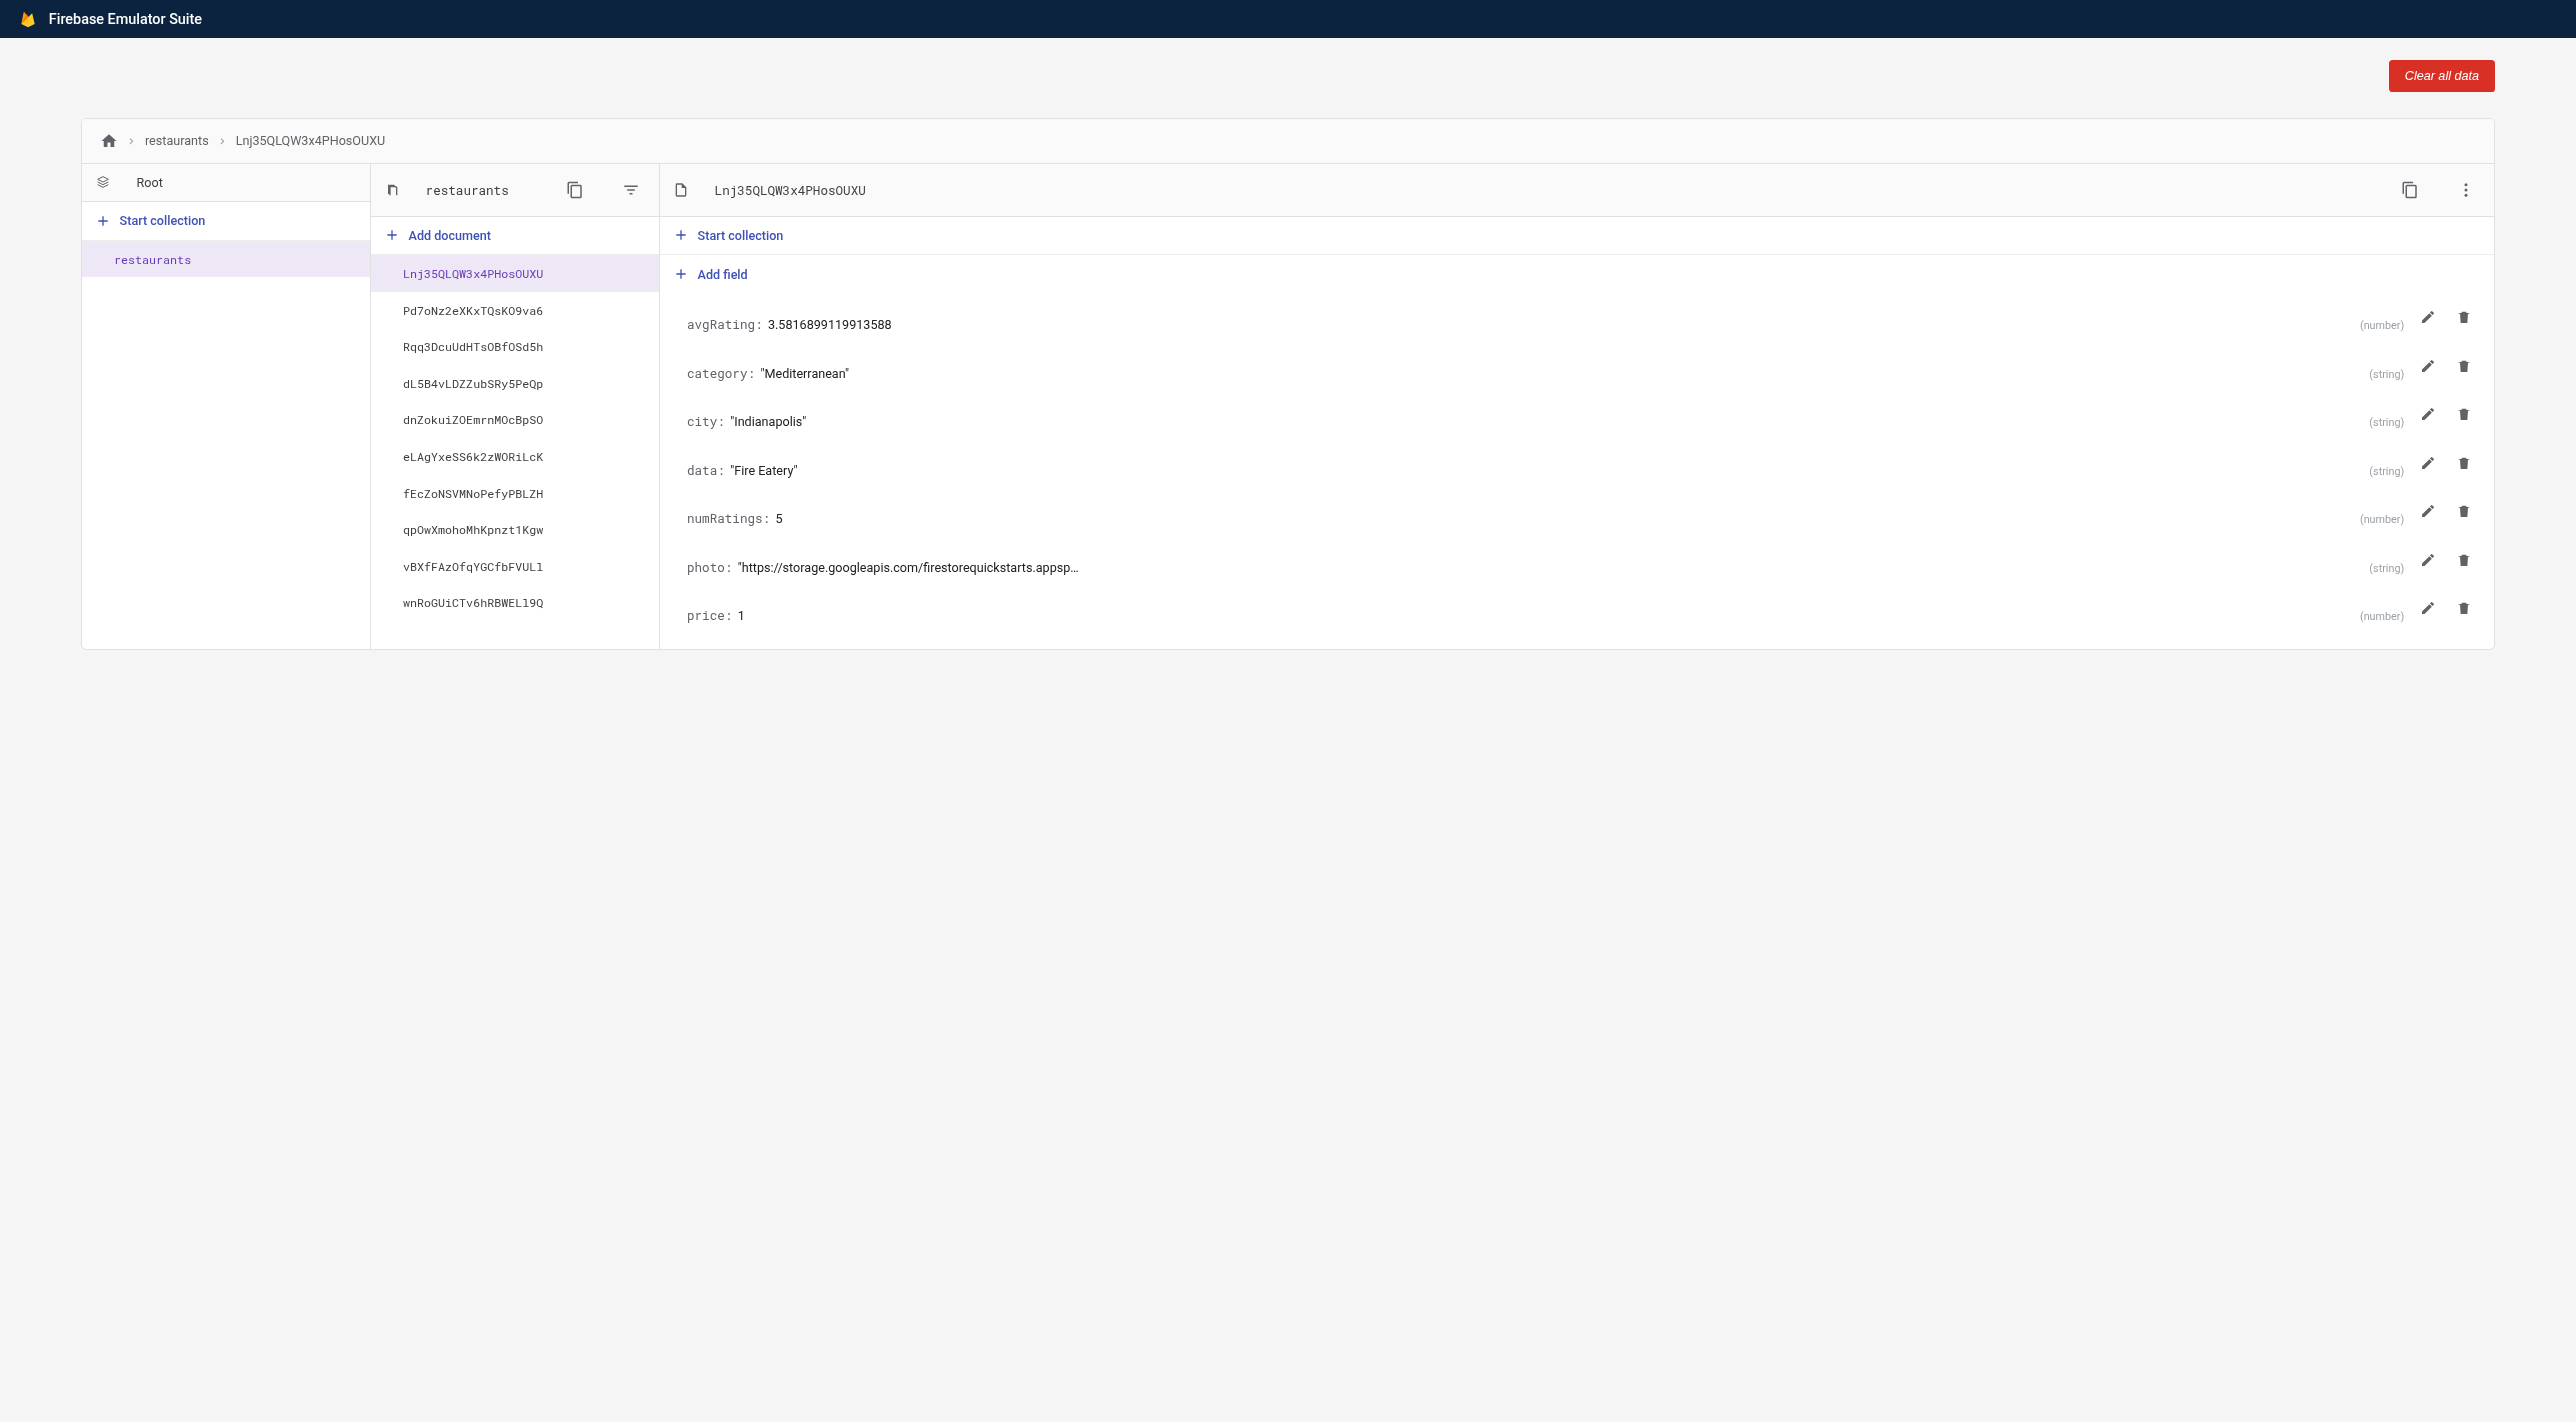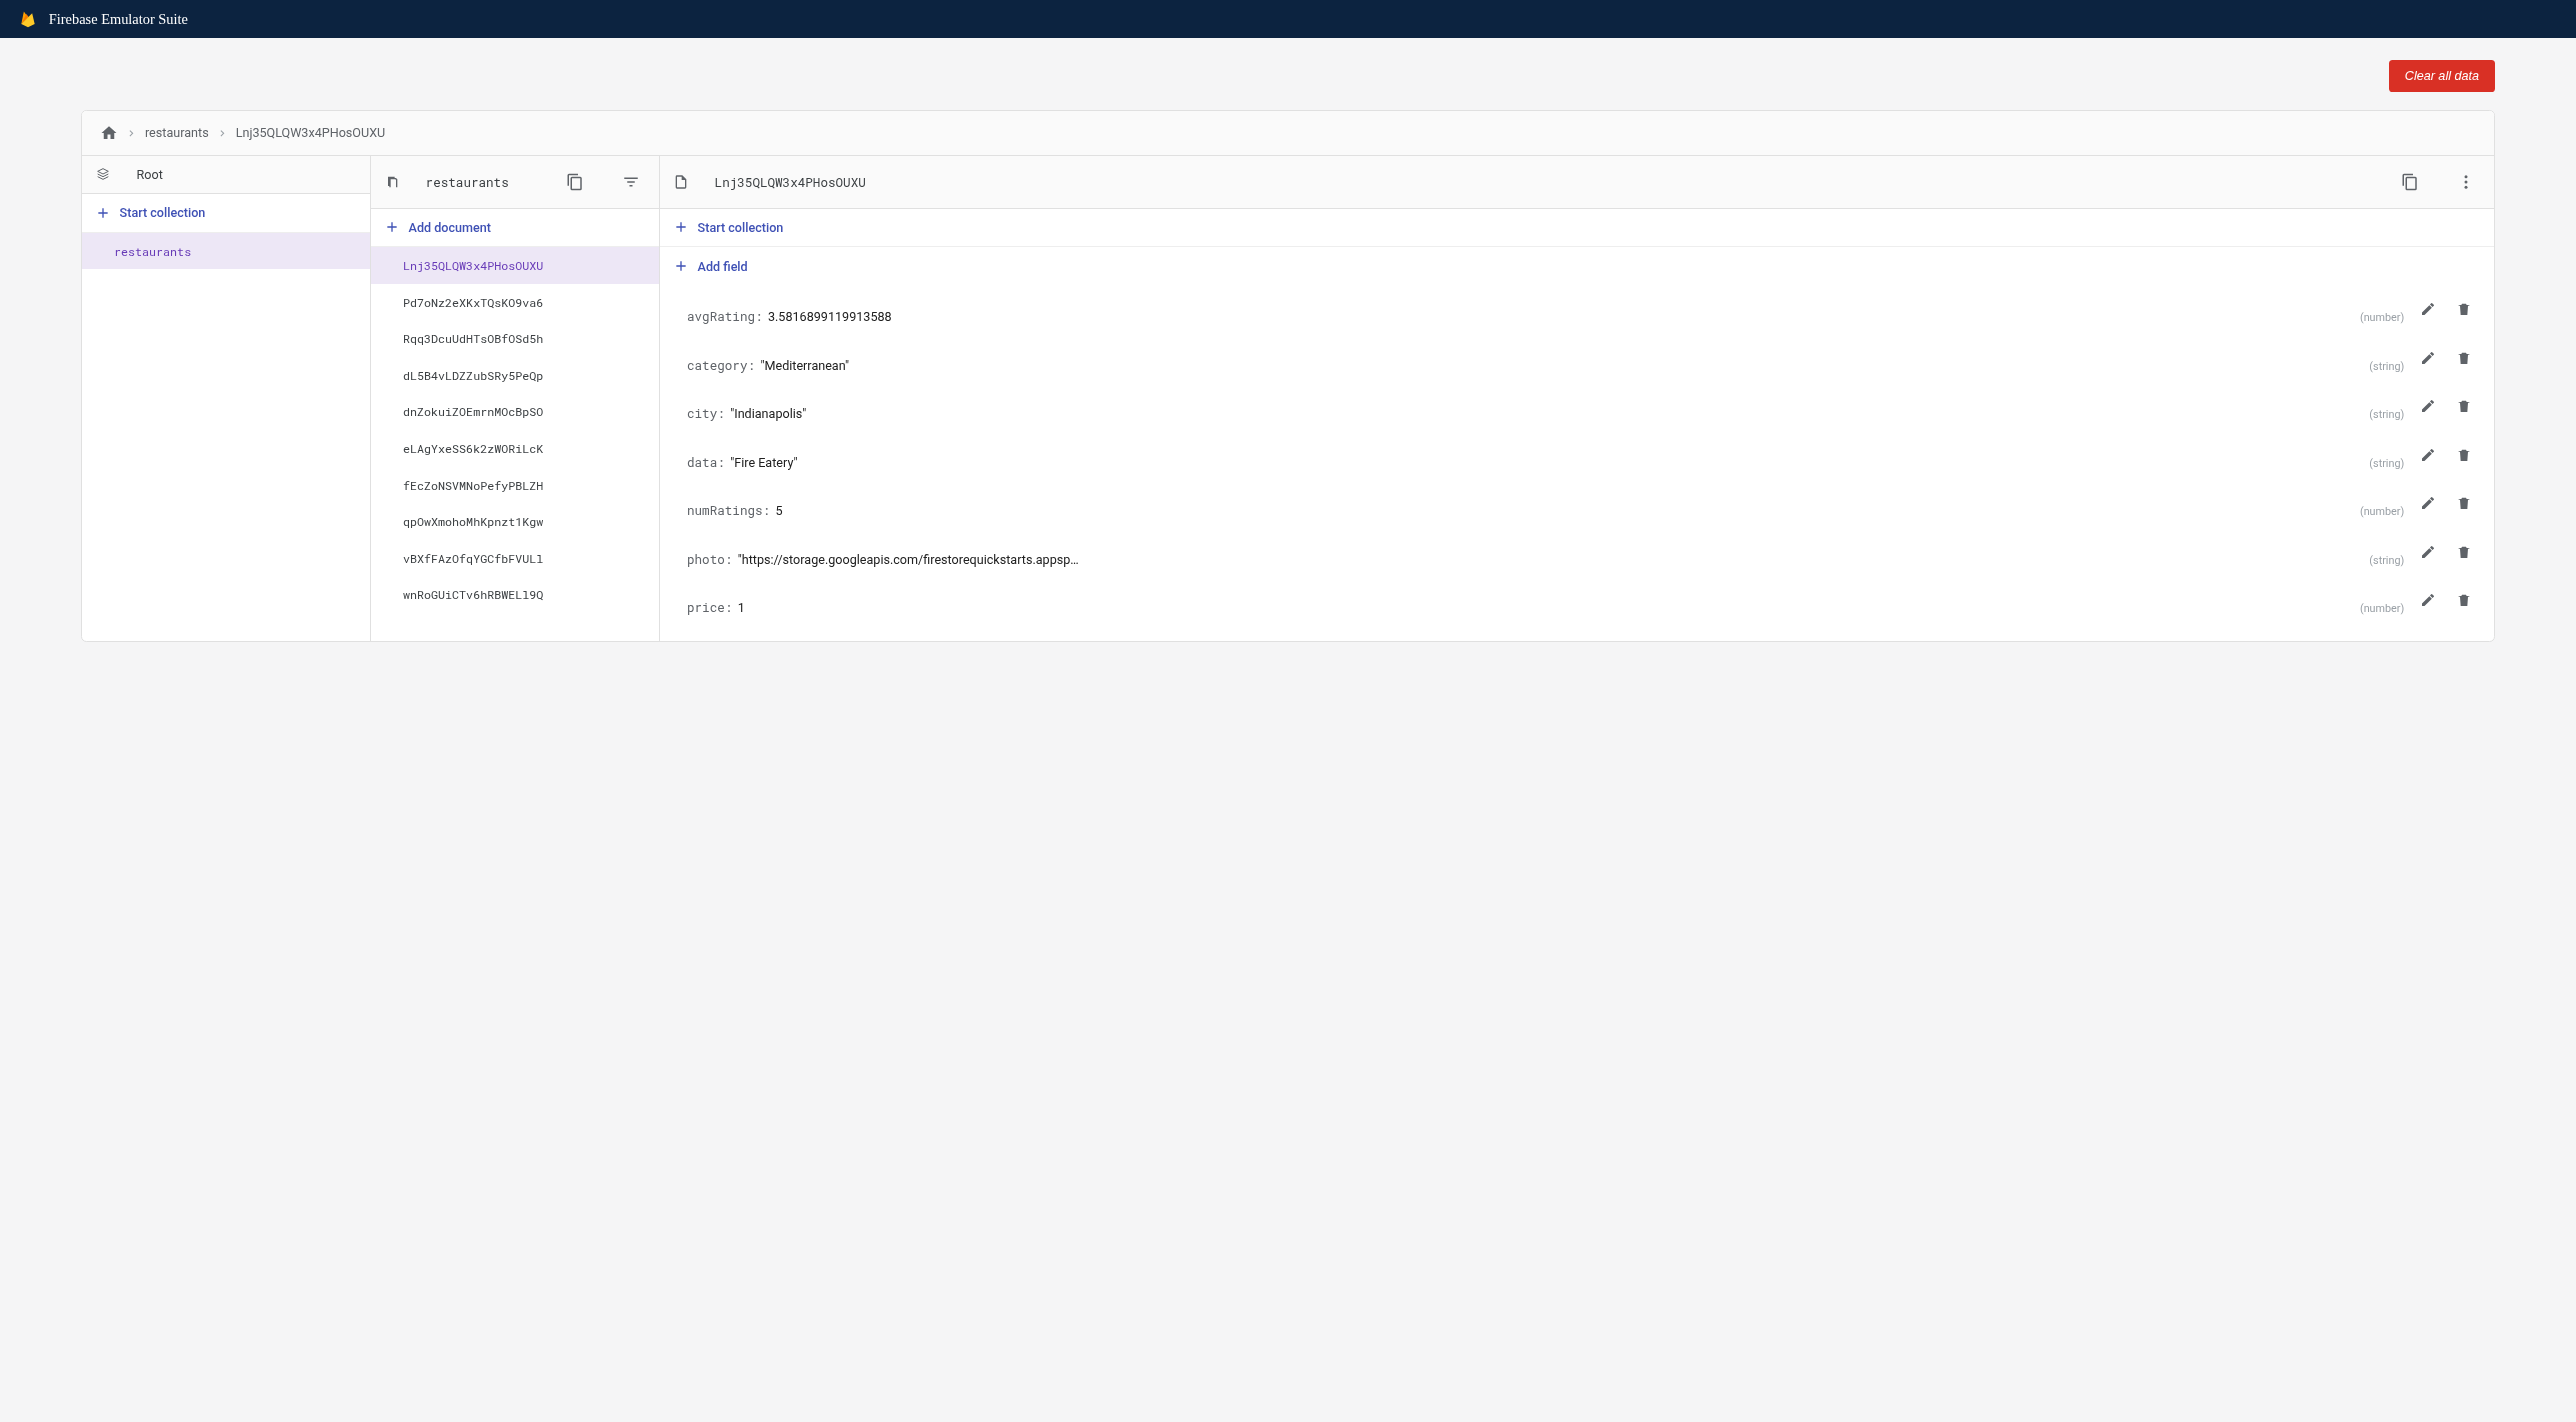--- a/index.html
+++ b/index.html
@@ -12,21 +12,20 @@
   .header {
     background: #0c2340;
     color: #fff;
     padding: 0 18px;
   }
   .header-top {
     display: flex;
     align-items: center;
     height: 38px;
     gap: 10.8px;
-    font-family: Liberation Serif, serif;
   }
   .header-title { font-size: 14.4px; font-weight: 500; color: #fff; }
   .nav-tabs {
     display: flex;
     gap: 0;
     height: 40px;
   }
   .nav-tab {
     padding: 0 16px;
     display: flex;
@@ -51,21 +50,21 @@
     color: #fff;
     border: none;
     border-radius: 3.6px;
     padding: 9px 16px;
     font-size: 12.6px;
     font-weight: 500;
     cursor: pointer;
     font-style: italic;
   }
   .panel {
-    margin: 8px 81px 36px;
+    margin: 16px 81px 36px;
     background: #fff;
     border: 0.9px solid #e0e0e0;
     border-radius: 5.4px;
     overflow: hidden;
   }
   .breadcrumb {
     display: flex;
     align-items: center;
     gap: 7.2px;
     padding: 12.6px 18px;

